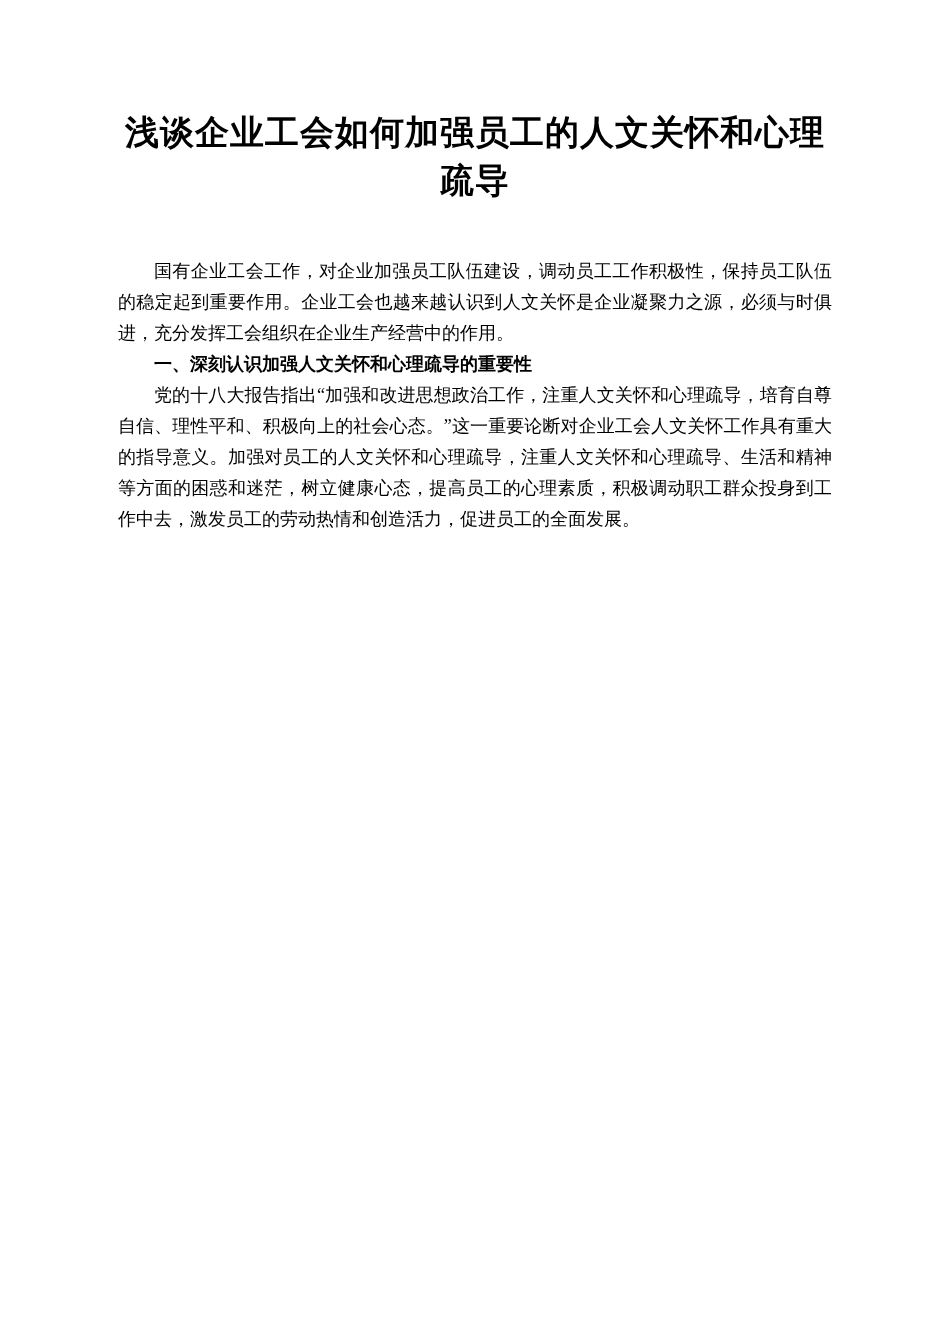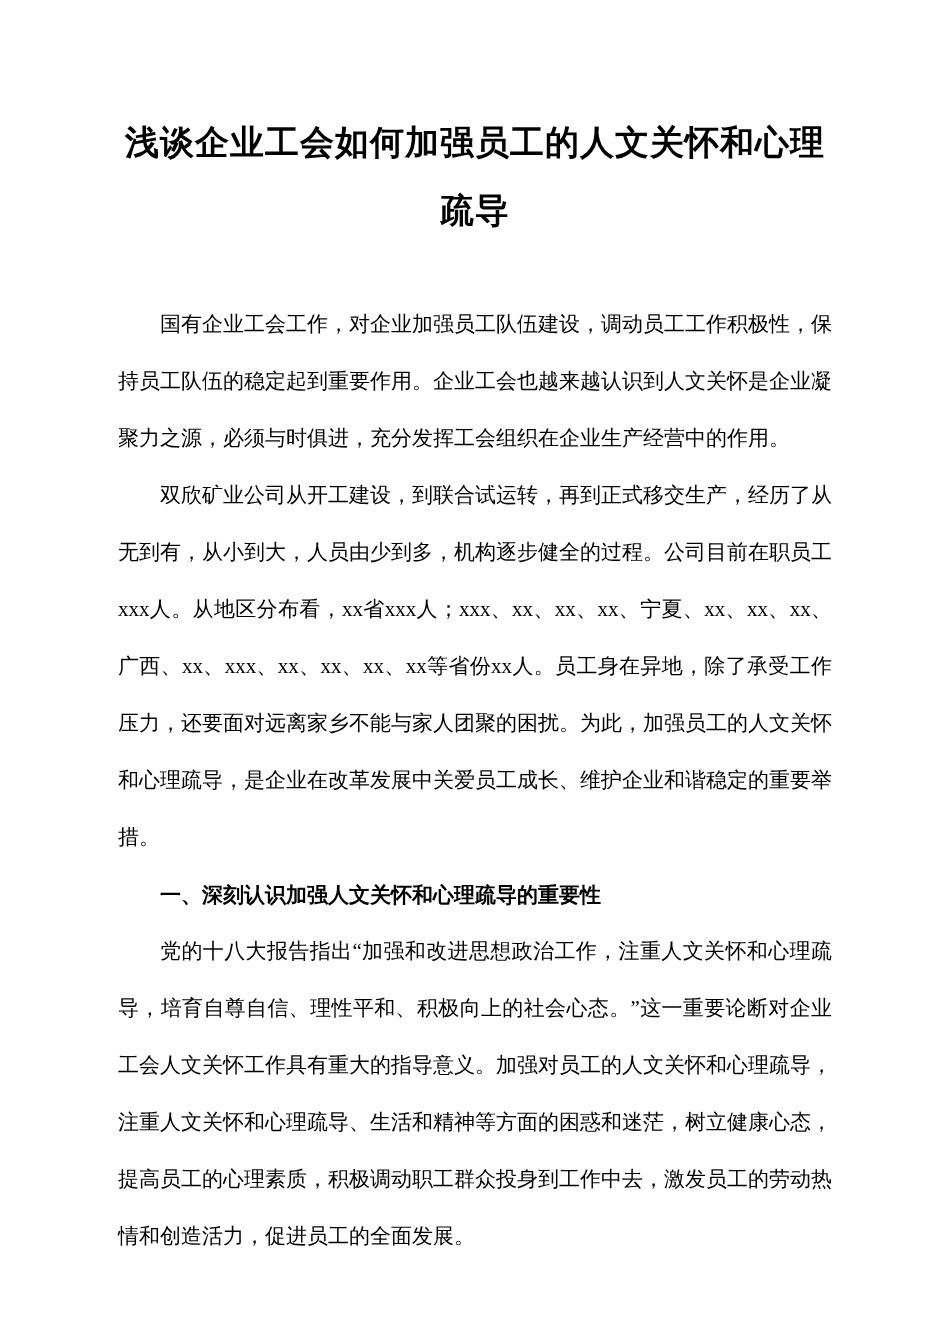--- a/index.html
+++ b/index.html
@@ -19,48 +19,47 @@
     width: 950px;
     height: 1344px;
     padding: 108px 118px 0 118px;
     background: #ffffff;
   }
   .doc-title {
     margin: 0 0 52px 0;
     font-family: "Liberation Sans", "DejaVu Sans", sans-serif;
     font-weight: bold;
     font-size: 34px;
-    line-height: 68px;
+    line-height: 48px;
     text-align: center;
     color: #000000;
     letter-spacing: 1px;
   }
   .doc-body {
     width: 714px;
   }
   .para {
     margin: 0;
-    font-size: 21px;
-    line-height: 57px;
+    font-size: 18px;
+    line-height: 31px;
     text-align: justify;
     text-indent: 2em;
     color: #000000;
     font-family: "Liberation Serif", "DejaVu Serif", serif;
     word-break: break-all;
   }
   .para.heading {
     font-weight: bold;
     font-family: "Liberation Sans", "DejaVu Sans", sans-serif;
     text-align: left;
   }
 </style>
 </head>
 <body style="background: rgb(255, 255, 255); color: rgb(0, 0, 0);">
 
 <div class="page">
   <h1 class="doc-title">浅谈企业工会如何加强员工的人文关怀和心理疏导</h1>
   <div class="doc-body">
       <p class="para">国有企业工会工作，对企业加强员工队伍建设，调动员工工作积极性，保持员工队伍的稳定起到重要作用。企业工会也越来越认识到人文关怀是企业凝聚力之源，必须与时俱进，充分发挥工会组织在企业生产经营中的作用。</p>
-      <p class="para">双欣矿业公司从开工建设，到联合试运转，再到正式移交生产，经历了从无到有，从小到大，人员由少到多，机构逐步健全的过程。公司目前在职员工xxx人。从地区分布看，xx省xxx人；xxx、xx、xx、xx、宁夏、xx、xx、xx、广西、xx、xxx、xx、xx、xx、xx等省份xx人。员工身在异地，除了承受工作压力，还要面对远离家乡不能与家人团聚的困扰。为此，加强员工的人文关怀和心理疏导，是企业在改革发展中关爱员工成长、维护企业和谐稳定的重要举措。</p>
       <p class="para heading">一、深刻认识加强人文关怀和心理疏导的重要性</p>
       <p class="para">党的十八大报告指出“加强和改进思想政治工作，注重人文关怀和心理疏导，培育自尊自信、理性平和、积极向上的社会心态。”这一重要论断对企业工会人文关怀工作具有重大的指导意义。加强对员工的人文关怀和心理疏导，注重人文关怀和心理疏导、生活和精神等方面的困惑和迷茫，树立健康心态，提高员工的心理素质，积极调动职工群众投身到工作中去，激发员工的劳动热情和创造活力，促进员工的全面发展。</p>
     </div>
 </div>
 
 </body></html>

